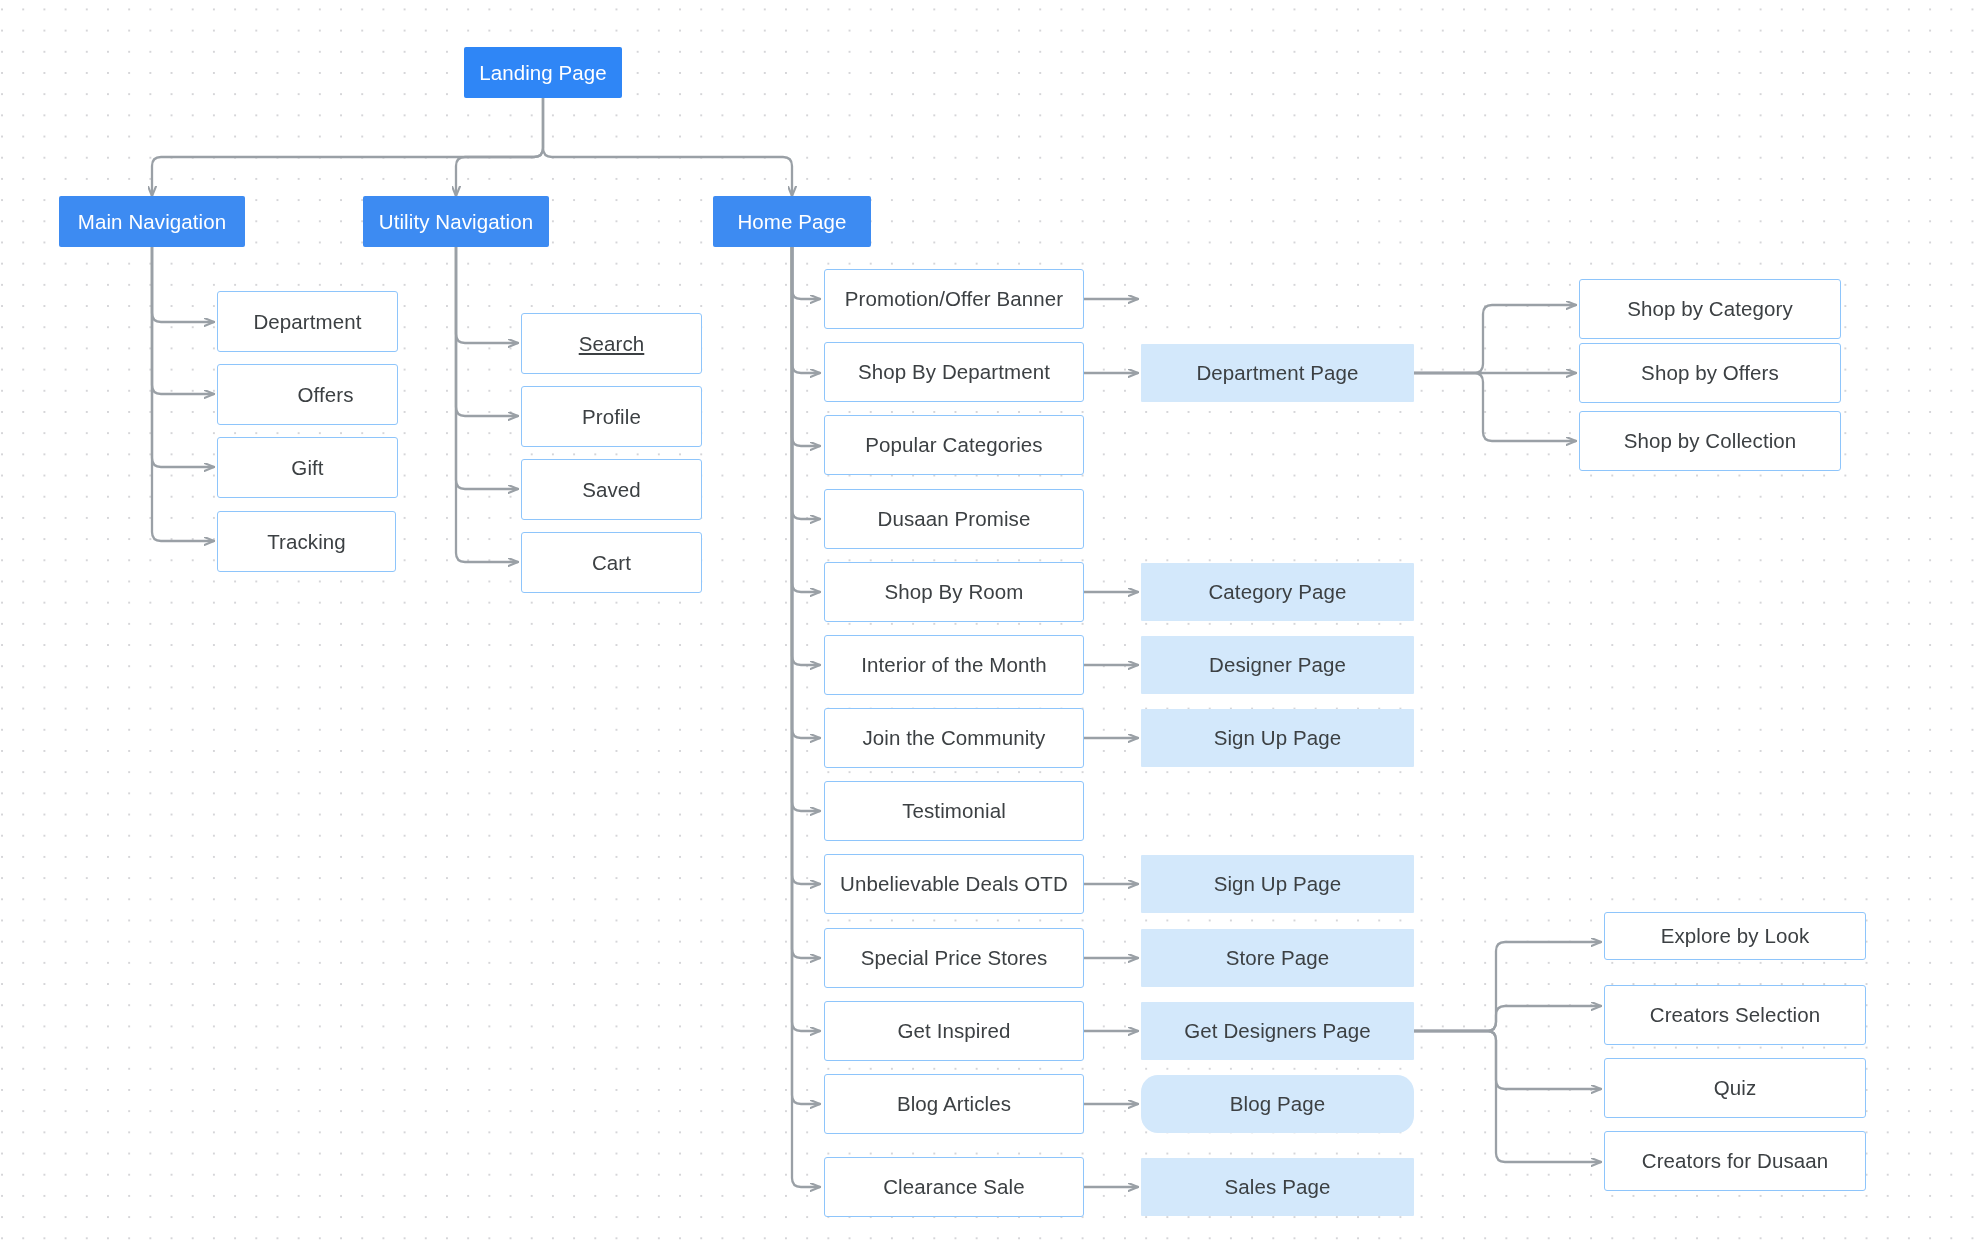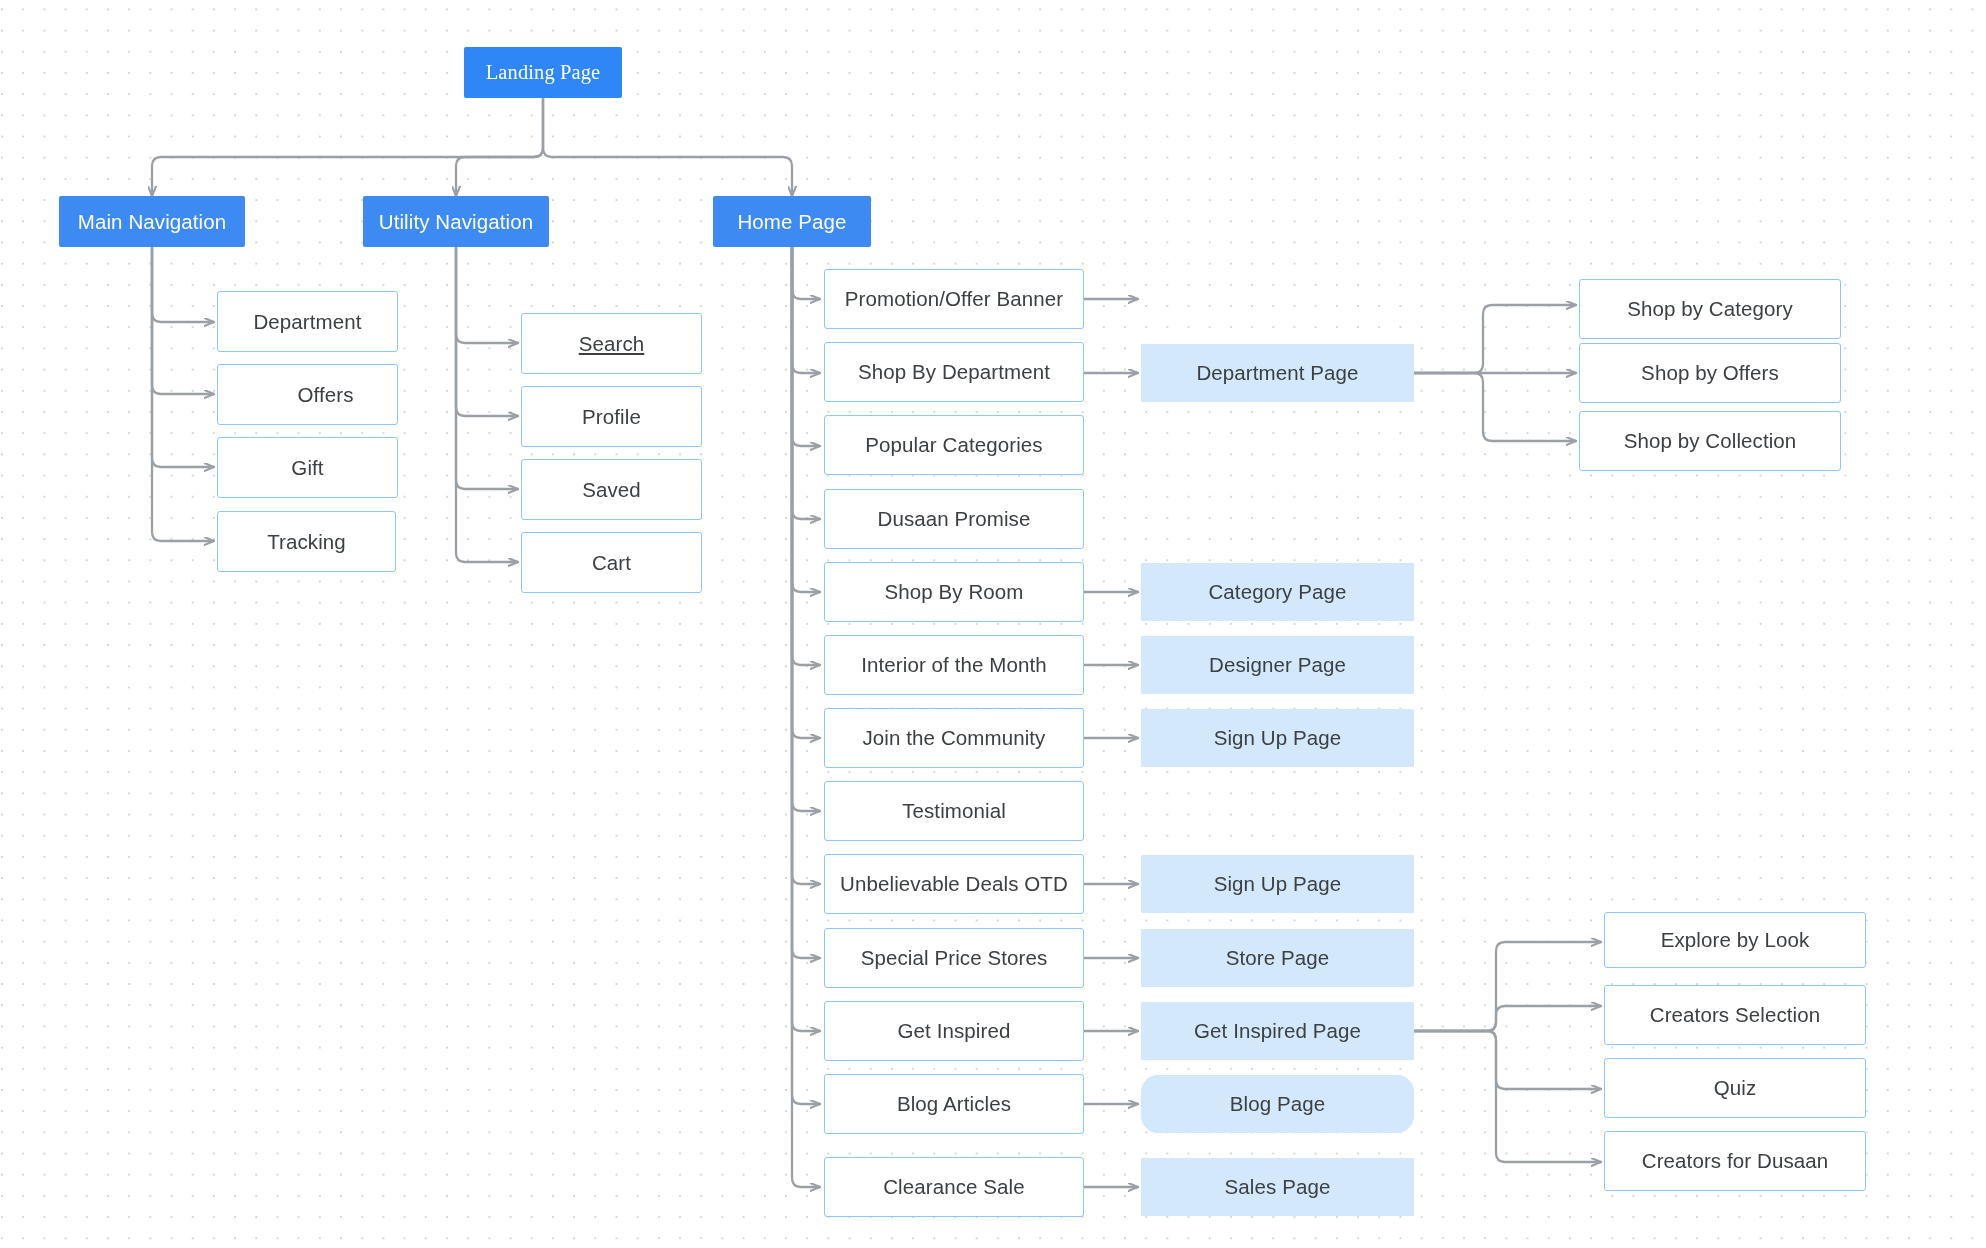--- a/index.html
+++ b/index.html
@@ -115,21 +115,21 @@
       <path d="M1414,373 L1576,373"></path>
       <path d="M1414,373 L1474,373 Q1483,373 1483,382 L1483,432 Q1483,441 1492,441 L1576,441"></path>
 
       <path d="M1414,1031 L1487,1031 Q1496,1031 1496,1022 L1496,951 Q1496,942 1505,942 L1601,942"></path>
       <path d="M1414,1031 L1487,1031 Q1496,1031 1496,1022 L1496,1015 Q1496,1006 1505,1006 L1601,1006"></path>
       <path d="M1414,1031 L1487,1031 Q1496,1031 1496,1040 L1496,1080 Q1496,1089 1505,1089 L1601,1089"></path>
       <path d="M1414,1031 L1487,1031 Q1496,1031 1496,1040 L1496,1153 Q1496,1162 1505,1162 L1601,1162"></path>
     </g>
   </svg>
 
-  <div class="node n-primary root" style="left:464px; top:47px; width:158px; height:51px;font-family:Liberation Serif, serif;">
+  <div class="node n-primary root" style="left:464px; top:47px; width:158px; height:51px;">
     <span>Landing Page</span>
   </div>
 
   <div class="node n-primary" style="left:59px; top:196px; width:186px; height:51px;">
     <span>Main Navigation</span>
   </div>
   <div class="node n-primary" style="left:363px; top:196px; width:186px; height:51px;">
     <span>Utility Navigation</span>
   </div>
   <div class="node n-primary" style="left:713px; top:196px; width:158px; height:51px;">
@@ -214,40 +214,40 @@
   <div class="node n-soft" style="left:1141px; top:709px; width:273px; height:58px;">
     <span>Sign Up Page</span>
   </div>
   <div class="node n-soft" style="left:1141px; top:855px; width:273px; height:58px;">
     <span>Sign Up Page</span>
   </div>
   <div class="node n-soft" style="left:1141px; top:929px; width:273px; height:58px;">
     <span>Store Page</span>
   </div>
   <div class="node n-soft" style="left:1141px; top:1002px; width:273px; height:58px;">
-    <span>Get Inspired Page</span>
+    <span>Get Designers Page</span>
   </div>
   <div class="node n-soft" style="left:1141px; top:1075px; width:273px; height:58px;border-radius:17px;">
     <span>Blog Page</span>
   </div>
   <div class="node n-soft" style="left:1141px; top:1158px; width:273px; height:58px;">
     <span>Sales Page</span>
   </div>
 
   <div class="node n-card" style="left:1579px; top:279px; width:262px; height:60px;">
     <span>Shop by Category</span>
   </div>
   <div class="node n-card" style="left:1579px; top:343px; width:262px; height:60px;">
     <span>Shop by Offers</span>
   </div>
   <div class="node n-card" style="left:1579px; top:411px; width:262px; height:60px;">
     <span>Shop by Collection</span>
   </div>
 
-  <div class="node n-card" style="left:1604px; top:912px; width:262px; height:56px;text-align:right;">
+  <div class="node n-card" style="left:1604px; top:912px; width:262px; height:48px;text-align:right;">
     <span>Explore by Look</span>
   </div>
   <div class="node n-card" style="left:1604px; top:985px; width:262px; height:60px;">
     <span>Creators Selection</span>
   </div>
   <div class="node n-card" style="left:1604px; top:1058px; width:262px; height:60px;">
     <span>Quiz</span>
   </div>
   <div class="node n-card" style="left:1604px; top:1131px; width:262px; height:60px;">
     <span>Creators for Dusaan</span>

